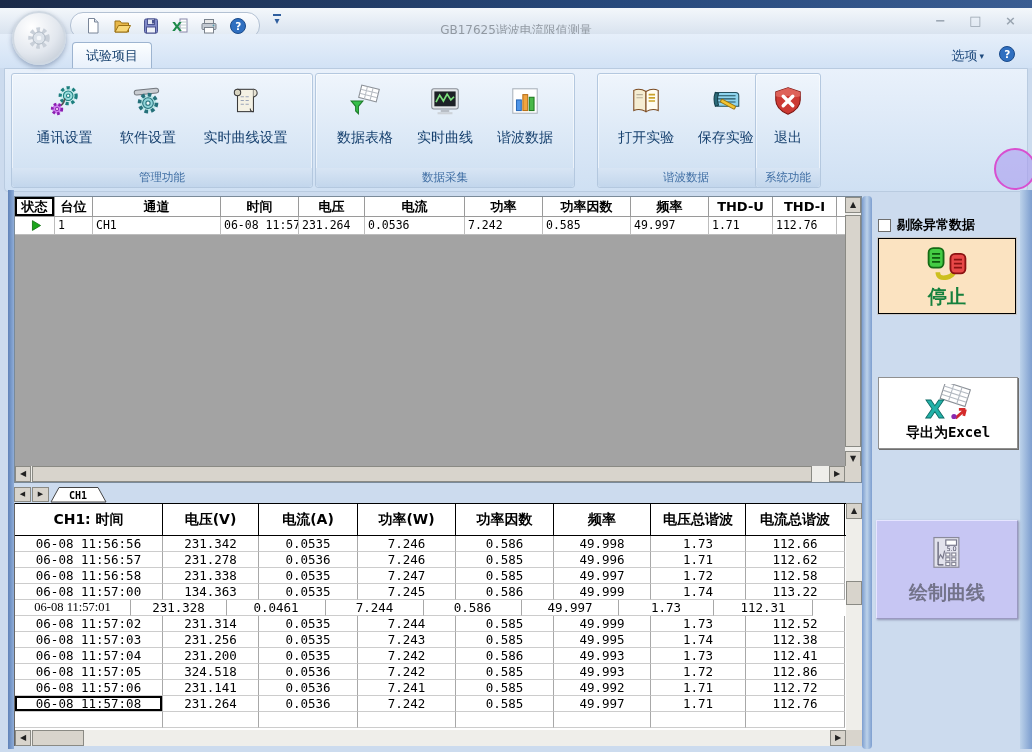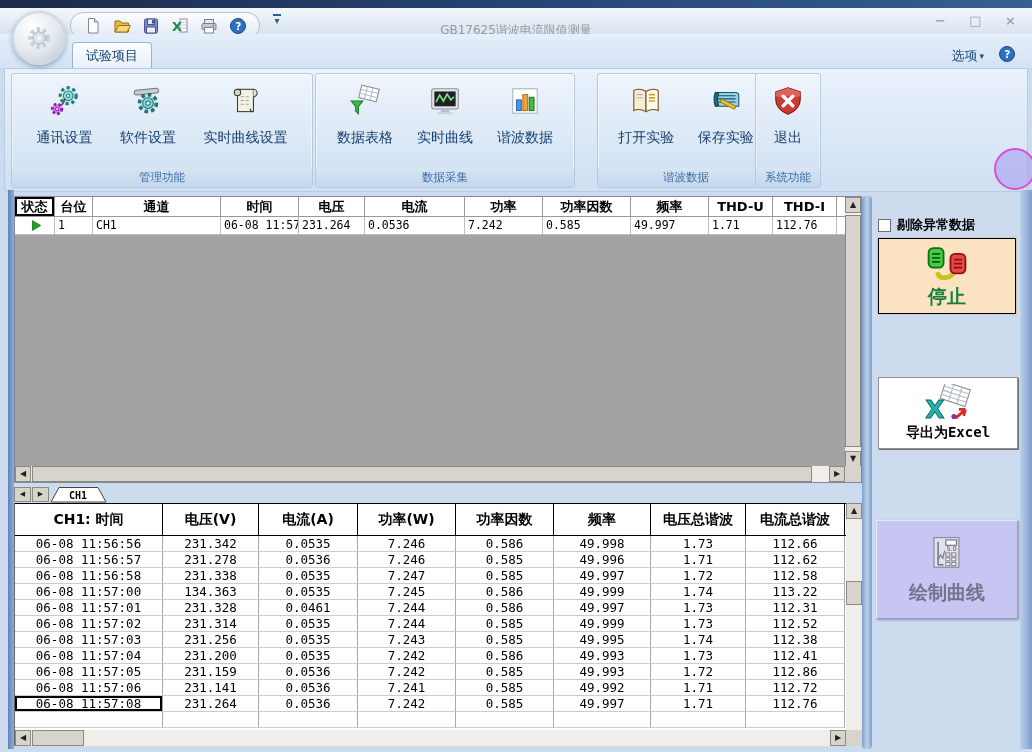--- a/index.html
+++ b/index.html
@@ -440,21 +440,21 @@
         <div class="l-cell" style="width: 148px;">06-08 11:57:00</div>
         <div class="l-cell" style="width: 96px;">134.363</div>
         <div class="l-cell" style="width: 99px;">0.0535</div>
         <div class="l-cell" style="width: 98px;">7.245</div>
         <div class="l-cell" style="width: 98px;">0.586</div>
         <div class="l-cell" style="width: 97px;">49.999</div>
         <div class="l-cell" style="width: 95px;">1.74</div>
         <div class="l-cell" style="width: 99px;">113.22</div>
       </div>
       <div class="l-row">
-        <div class="l-cell" style="width: 148px;">06-08 11:57:01</div>
+        <div class="l-cell" style="width: 116px; font-family: Liberation Serif, serif;">06-08 11:57:01</div>
         <div class="l-cell" style="width: 96px;">231.328</div>
         <div class="l-cell" style="width: 99px;">0.0461</div>
         <div class="l-cell" style="width: 98px;">7.244</div>
         <div class="l-cell" style="width: 98px;">0.586</div>
         <div class="l-cell" style="width: 97px;">49.997</div>
         <div class="l-cell" style="width: 95px;">1.73</div>
         <div class="l-cell" style="width: 99px;">112.31</div>
       </div>
       <div class="l-row">
         <div class="l-cell" style="width: 148px;">06-08 11:57:02</div>
@@ -481,21 +481,21 @@
         <div class="l-cell" style="width: 96px;">231.200</div>
         <div class="l-cell" style="width: 99px;">0.0535</div>
         <div class="l-cell" style="width: 98px;">7.242</div>
         <div class="l-cell" style="width: 98px;">0.586</div>
         <div class="l-cell" style="width: 97px;">49.993</div>
         <div class="l-cell" style="width: 95px;">1.73</div>
         <div class="l-cell" style="width: 99px;">112.41</div>
       </div>
       <div class="l-row">
         <div class="l-cell" style="width: 148px;">06-08 11:57:05</div>
-        <div class="l-cell" style="width: 96px;">231.159</div>
+        <div class="l-cell" style="width: 96px;">324.518</div>
         <div class="l-cell" style="width: 99px;">0.0536</div>
         <div class="l-cell" style="width: 98px;">7.242</div>
         <div class="l-cell" style="width: 98px;">0.585</div>
         <div class="l-cell" style="width: 97px;">49.993</div>
         <div class="l-cell" style="width: 95px;">1.72</div>
         <div class="l-cell" style="width: 99px;">112.86</div>
       </div>
       <div class="l-row">
         <div class="l-cell" style="width: 148px;">06-08 11:57:06</div>
         <div class="l-cell" style="width: 96px;">231.141</div>

